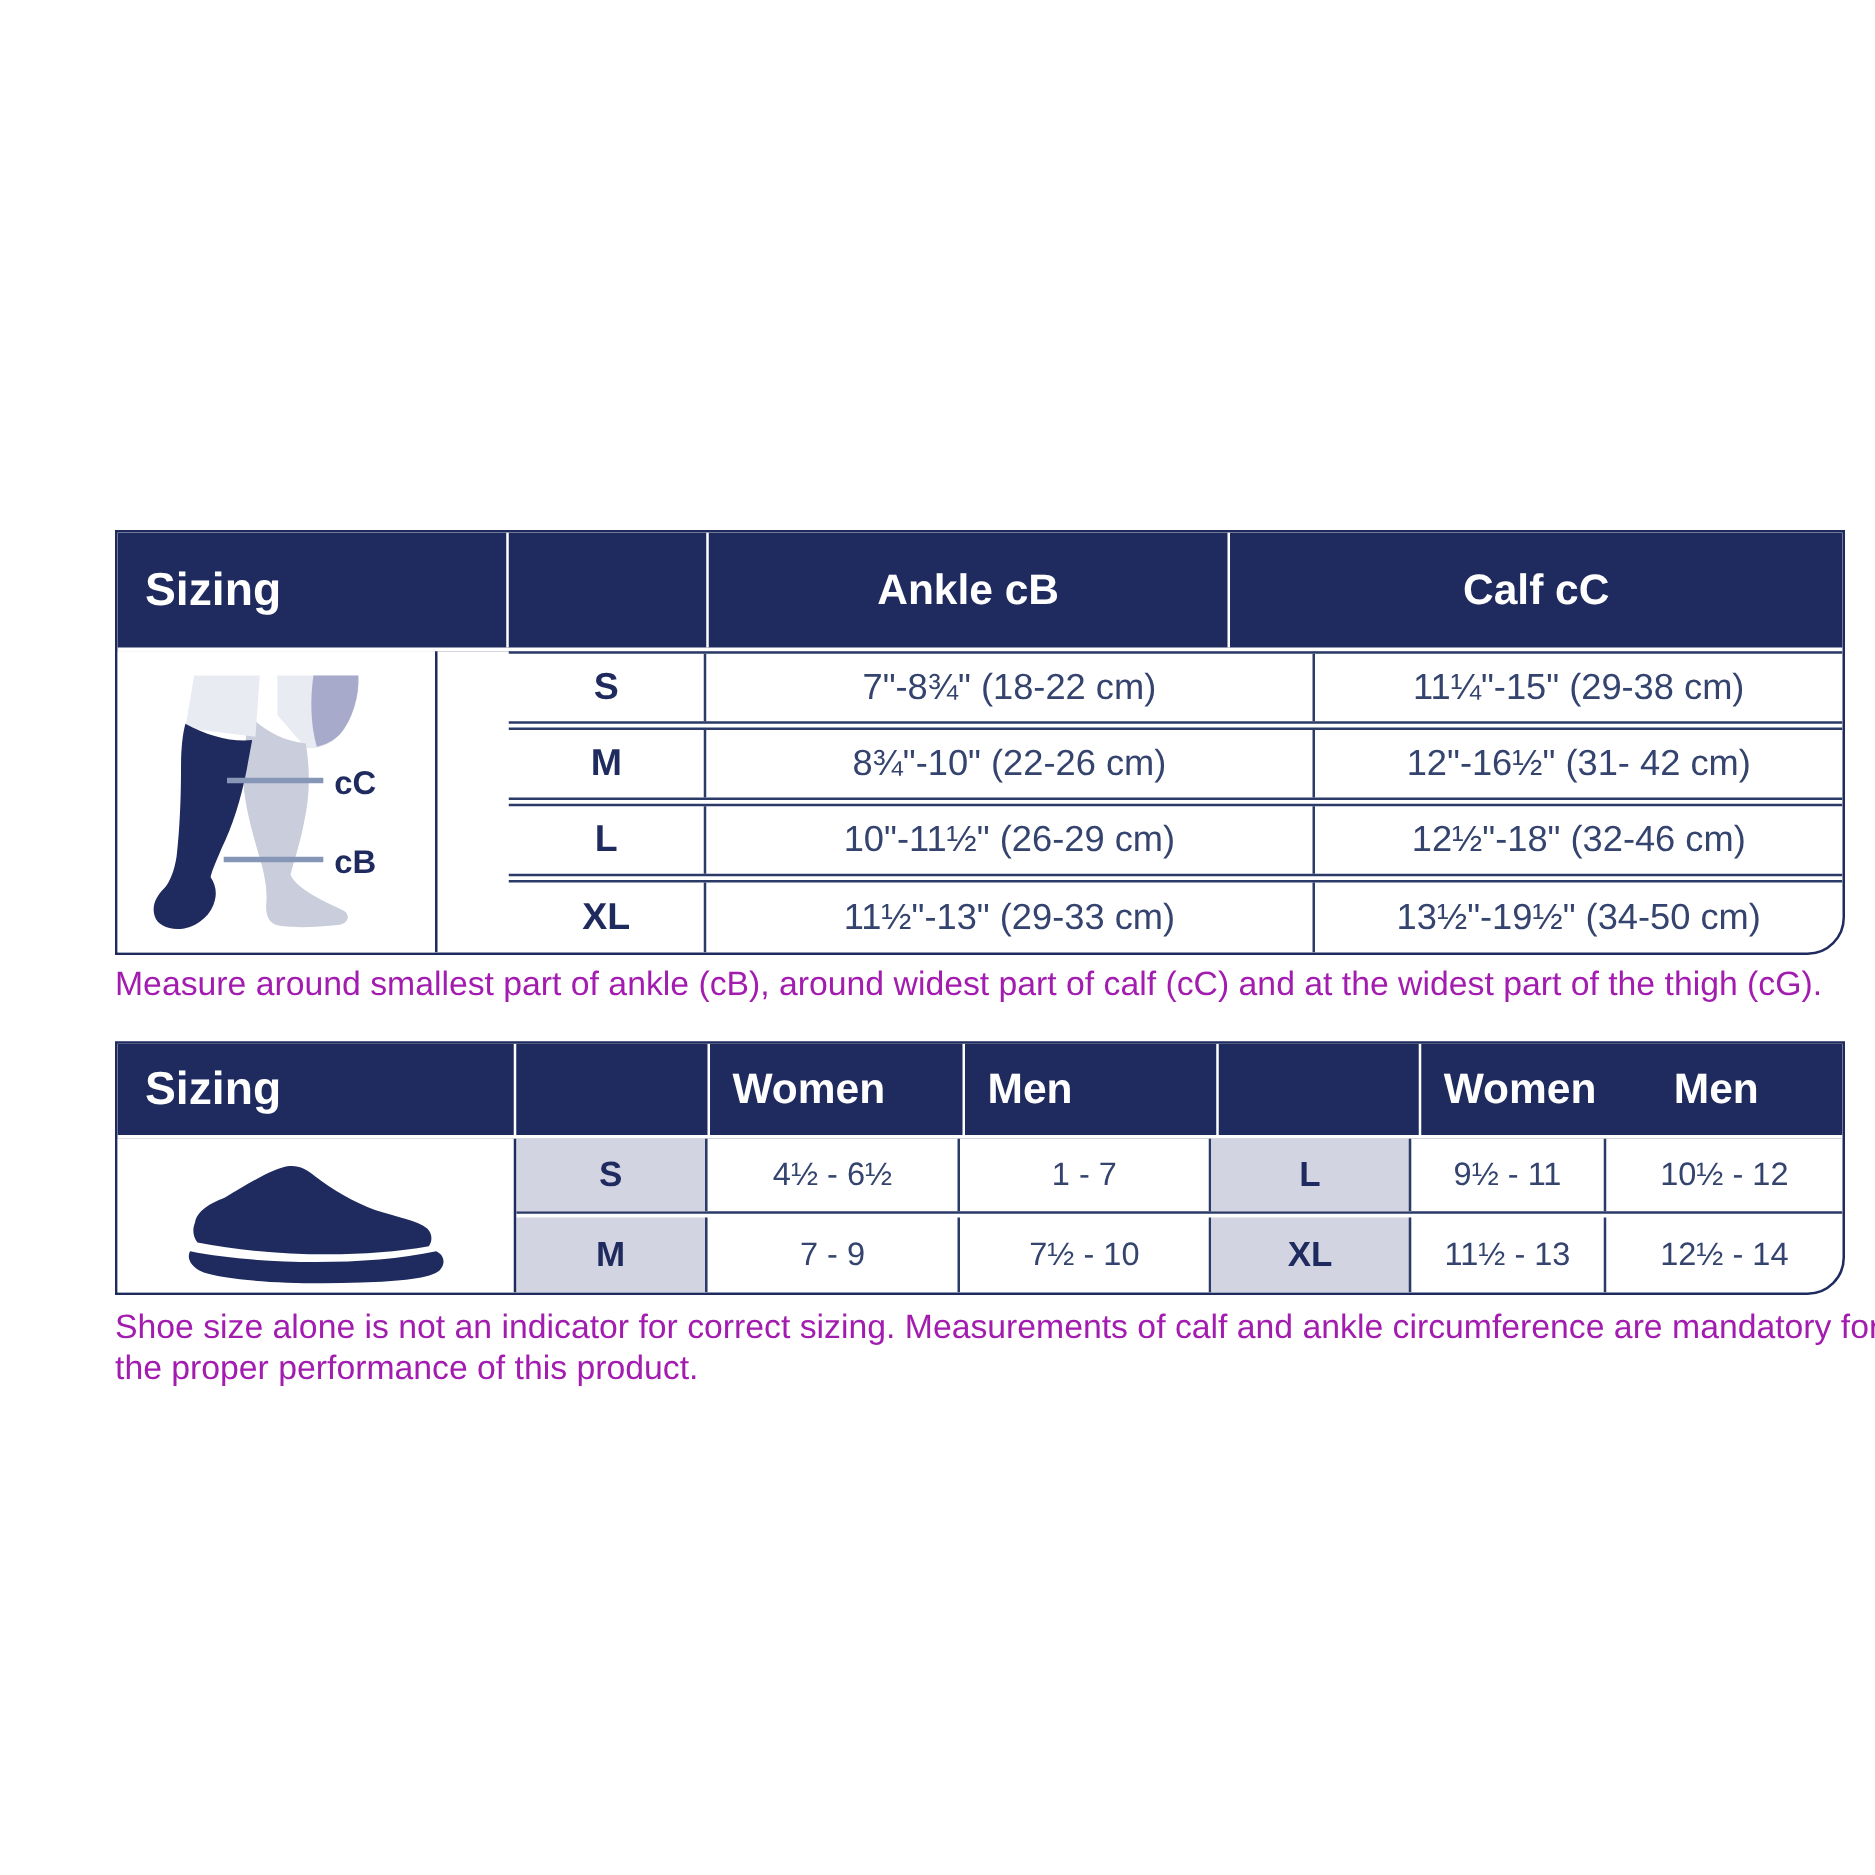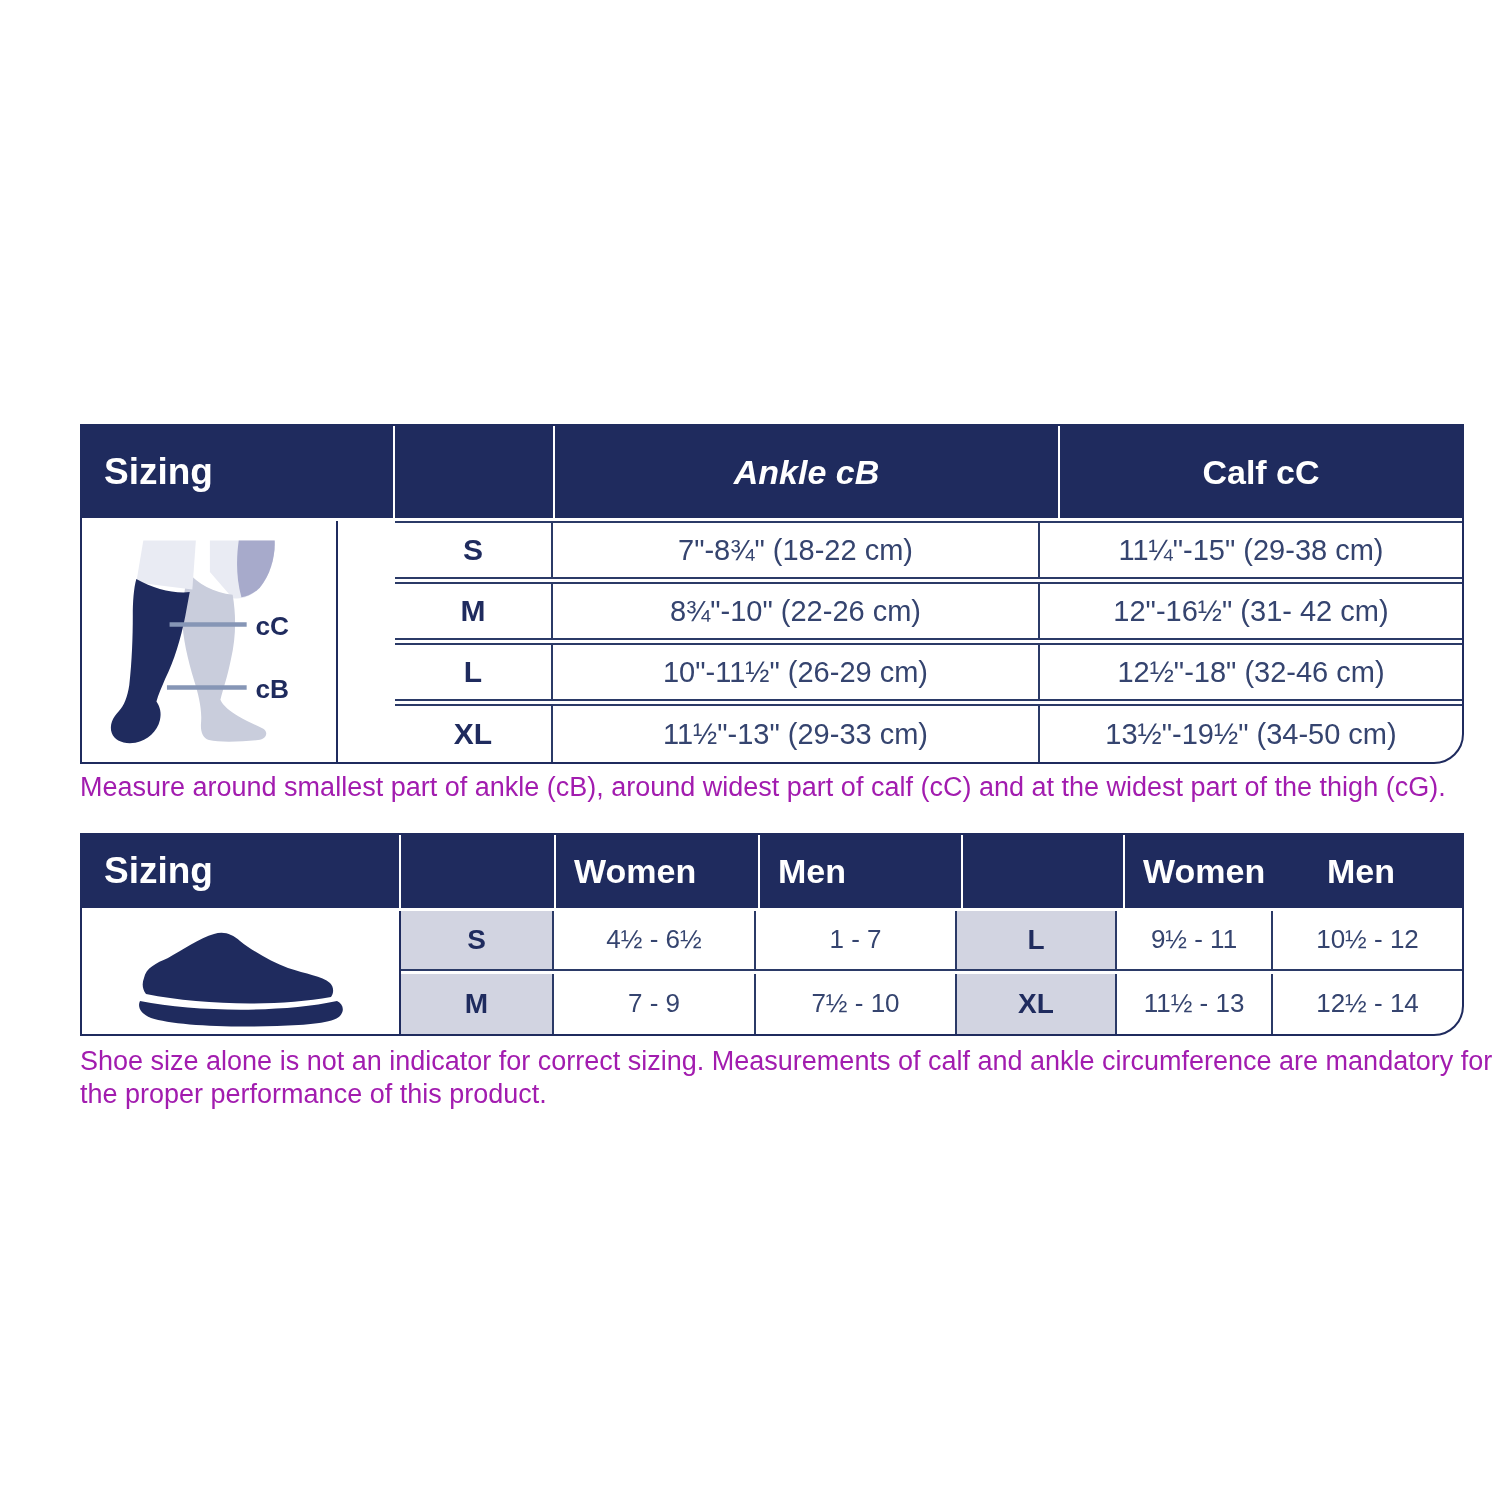--- a/index.html
+++ b/index.html
@@ -1,21 +1,21 @@
 <!DOCTYPE html>
 <html><head>
 <meta charset="utf-8">
 <style>
   * { margin:0; padding:0; box-sizing:border-box; }
   html,body { background:#ffffff; }
   .page {
     position:relative; width:1500px; height:1500px; background:#ffffff;
     font-family:"Liberation Sans", sans-serif; overflow:hidden;
   }
-  .wrap { position:absolute; left:36px; top:424px; width:1428px;padding-left:44px; }
+  .wrap { position:absolute; left:48px; top:424px; width:1428px;padding-left:44px; }
 
   
   .sz-table { border:2.5px solid #1f2b5e; border-bottom-right-radius:30px; overflow:hidden; background:#fff; }
   .thead { display:flex; background:#1f2b5e; }
   .thead .hcell { display:flex; align-items:center; color:#ffffff; font-weight:bold; }
   .hcell.wsep { border-left:2px solid #ffffff; }
   .h-title { padding-left:22px; font-size:37px; }
   .h-center { justify-content:center; font-size:34px; }
   .h-left { padding-left:18px; font-size:34px; }
 
@@ -24,21 +24,21 @@
 
   .trow { display:flex; align-items:stretch; }
   .cell { display:flex; align-items:center; justify-content:center; color:#35446f; }
   .vline { border-right:2px solid #2b3a67; }
   .sizeletter { font-weight:bold; color:#1f2b5e; }
 
   
   .t1 .thead { height:95px; border-bottom:3px solid #ffffff; }
   .t1 .hc1 { width:311px; }
   .t1 .hc2 { width:160px; }
-  .t1 .hc3 { width:505px;font-style:italic; }
+  .t1 .hc3 { width:417px; }
   .t1 .hc4 { flex:1;text-align:center; }
   .t1 .illus-cell { width:256px; }
   .t1 .trow { margin-left:313px; height:58px; }
   .t1 .trow { border-top:2px solid #2b3a67; }
   .t1 .trow.gap { border-bottom:2px solid #2b3a67; margin-bottom:3px; }
   .t1 .c-size { width:158px; }
   .t1 .c-ankle { width:487px; }
   .t1 .c-calf { flex:1; }
   .t1 .cell { font-size:29px; }
   .t1 .sizeletter { font-size:30px; }

